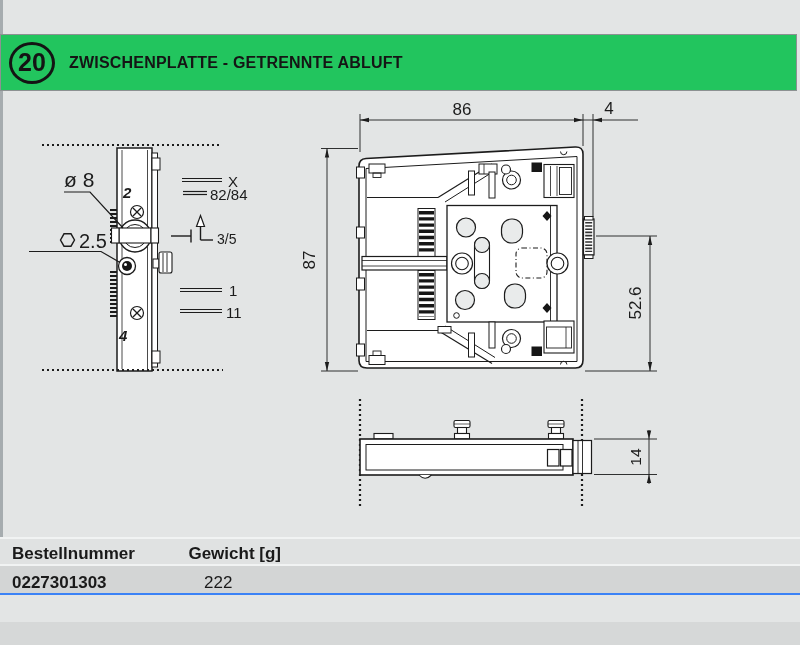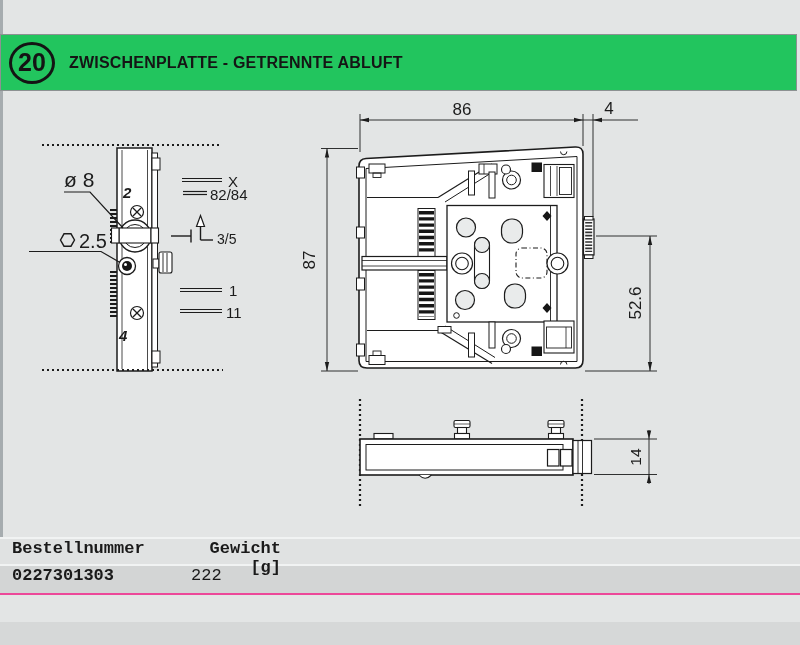--- a/index.html
+++ b/index.html
@@ -29,23 +29,23 @@
   .sb {fill:#161616;stroke:none;}
   .ar {fill:#1c1c1c;stroke:none;}
   text{fill:#1c1c1c;stroke:none;font-family:"Liberation Sans",sans-serif;}
   .dtxt{font-size:17px;}
   .ctxt{font-size:15px;}
   .stxt{font-size:14px;}
   .btxt{font-size:15px;font-weight:bold;font-style:italic;}
   .ltxt{font-size:20px;}
   
   .ptable{position:absolute;left:0;right:0;top:537px;}
-  .trow{display:flex;align-items:flex-start;font-size:17px;color:#1a1a1a;font-family:Liberation Mono, monospace;}
+  .trow{display:flex;align-items:flex-end;font-size:17px;color:#1a1a1a;}
   .thead{height:25px;background:#E0E2E2;border-top:2px solid #F1F3F3;border-bottom:2px solid #F1F3F3;font-weight:bold;}
-  .tdata{height:27px;background:#D3D5D5;border-bottom:2px solid #ec4899;}
+  .tdata{height:27px;background:#D3D5D5;border-bottom:2px solid #3b82f6;gap:13px;}
   .tempty{height:29px;background:#E3E5E5;border-bottom:2px solid #F1F3F3;}
   .c1{width:173px;padding-left:12px;box-sizing:border-box;}
   .c2{flex:1;}
   .c3{width:128px;box-sizing:border-box;}
   .thead .c3{text-align:right;padding-right:20px;}
   .tdata .c3{text-align:left;padding-left:18px;}
   .bold{font-weight:bold;}
   .footerbar{position:absolute;left:0;right:0;top:622px;height:23px;background:#D6D8D8;}
 </style>
 </head>

